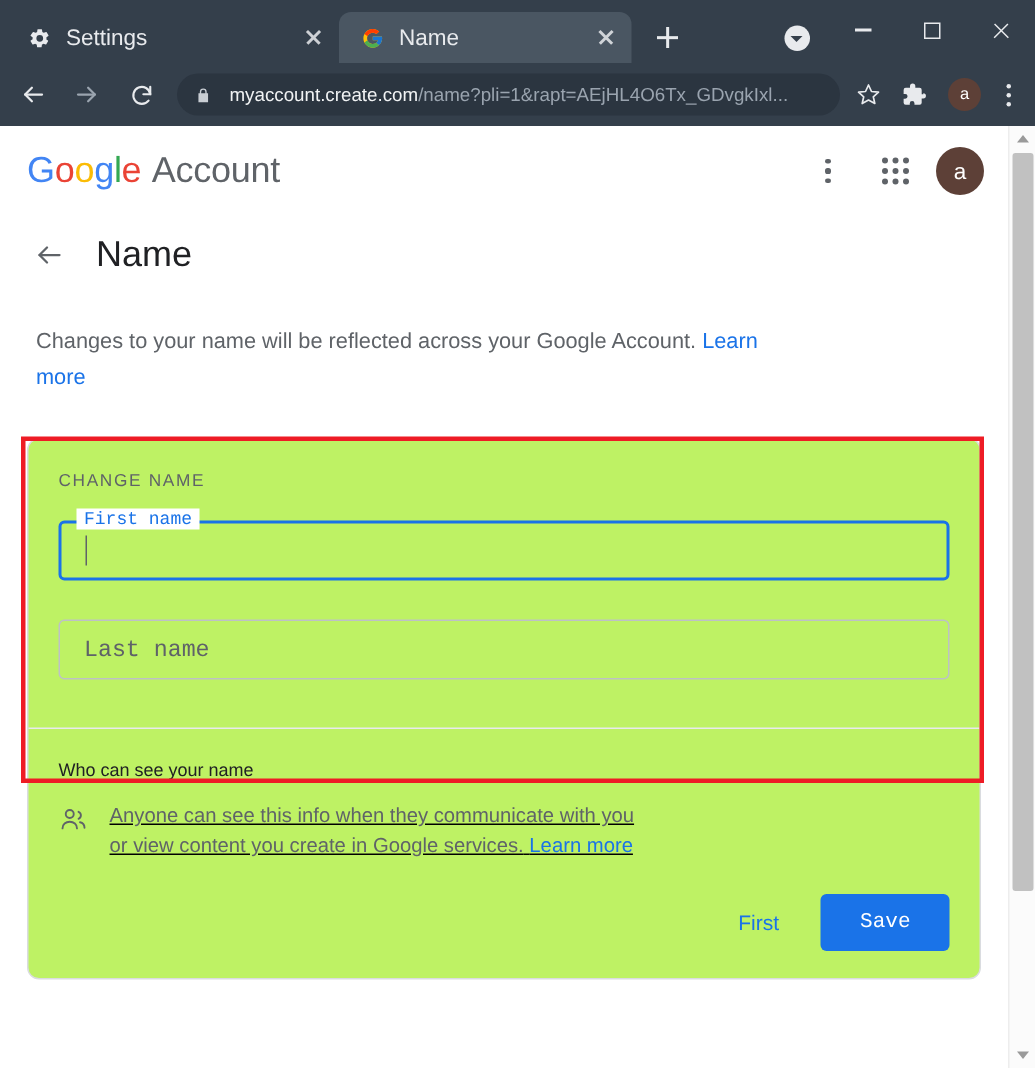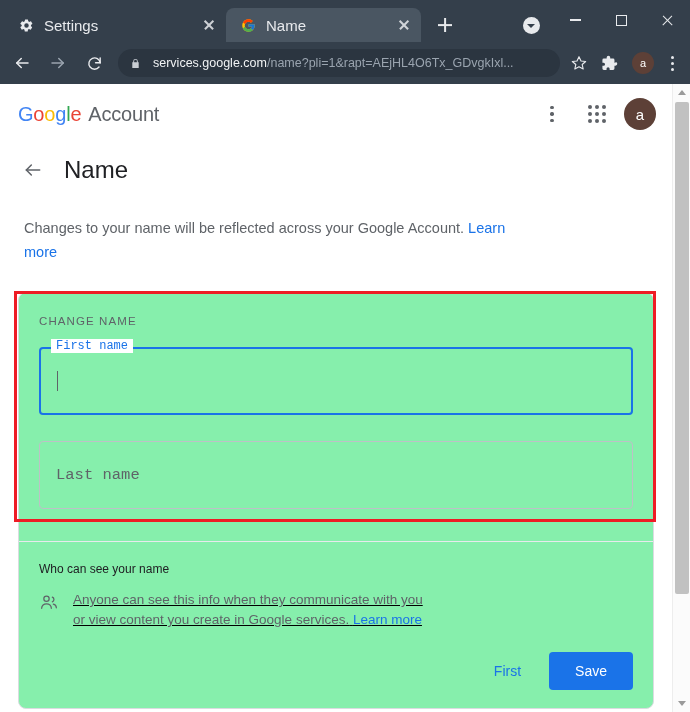--- a/index.html
+++ b/index.html
@@ -197,21 +197,21 @@
     height: 628px;
     background: #fff;
   }
 
   .gheader {
     height: 60px;
     display: flex;
     align-items: center;
     padding: 0 16px 0 18px;
   }
-  .glogo { font-size: 20px; letter-spacing: -0.2px; }
+  .glogo { font-size: 24px; letter-spacing: -0.2px; }
   .glogo .b { color: #4285f4; }
   .glogo .r { color: #ea4335; }
   .glogo .y { color: #fbbc05; }
   .glogo .g { color: #34a853; }
   .glogo .acct { color: #5f6368; margin-left: 7px; }
   .hspacer { flex: 1 1 auto; }
   .hkebab {
     width: 28px; height: 28px;
     display: flex; flex-direction: column; align-items: center; justify-content: center;
     gap: 3px;
@@ -258,33 +258,33 @@
     line-height: 24px;
     color: #5f6368;
     max-width: 560px;
   }
   .link { color: #1a73e8; cursor: pointer; }
 
   .card {
     margin: 28px 18px 0 18px;
     border: 1px solid #dadce0;
     border-radius: 8px;
-    background: #86efac;
+    background: #bef264;
   }
   .card-inner { padding: 22px 20px 6px 20px; }
   .section-label {
     font-size: 11.5px;
     letter-spacing: 1.1px;
     color: #5f6368;
     margin-bottom: 20px;
   }
 
   .field { position: relative; margin-bottom: 26px; font-family: Liberation Mono, monospace; }
   .field .box {
-    height: 68px;
+    height: 40px;
     border: 1px solid #bdc1c6;
     border-radius: 4px;
     display: flex;
     align-items: center;
     padding: 0 16px;
   }
   .field.focused .box {
     border: 2px solid #1a73e8;
   }
   .field .floating {
@@ -341,21 +341,21 @@
     font-family: inherit;
     cursor: pointer;
   }
   .btn-filled {
     background: #1a73e8;
     color: #fff;
     font-size: 14px;
     padding: 11px 26px;
     border: none;
     border-radius: 4px;
-    font-family: Liberation Sans, sans-serif;
+    font-family: Liberation Mono, monospace;
     cursor: pointer;
   }
 
   
   .annotation {
     position: absolute;
     left: 14px; top: 207px;
     width: 642px; height: 231px;
     border: 3px solid #ee1c25;
     pointer-events: none;
@@ -468,21 +468,21 @@
             <polyline points="20 4 20 11 13.5 11" fill="none"></polyline>
         </svg>
       </div>
 
       <div class="omnibox">
         <span class="lock">
           <svg width="11" height="13" viewBox="0 0 24 24" fill="#c9ced4">
             <path d="M17 9V7a5 5 0 00-10 0v2H5v13h14V9h-2zm-8-2a3 3 0 016 0v2H9V7z"></path>
           </svg>
         </span>
-        <span class="url"><b>services.google.com</b><span>/name?pli=1&amp;rapt=AEjHL4O6Tx_GDvgkIxl...</span></span>
+        <span class="url"><b>myaccount.create.com</b><span>/name?pli=1&amp;rapt=AEjHL4O6Tx_GDvgkIxl...</span></span>
       </div>
 
       <div class="star">
         <svg width="16" height="16" viewBox="0 0 24 24" fill="none" stroke="#e8eaed" stroke-width="1.7" stroke-linejoin="round">
           <polygon points="12 2.5 15 9 22 9.7 16.8 14.3 18.3 21 12 17.5 5.7 21 7.2 14.3 2 9.7 9 9"></polygon>
         </svg>
       </div>
       <div class="extensions">
         <svg width="17" height="17" viewBox="0 0 24 24" fill="#e8eaed">
           <path d="M20.5 11H19V7a2 2 0 00-2-2h-4V3.5a2.5 2.5 0 00-5 0V5H4a2 2 0 00-2 2v3.8h1.5a2.2 2.2 0 010 4.4H2V19a2 2 0 002 2h3.8v-1.5a2.2 2.2 0 014.4 0V21H17a2 2 0 002-2v-4h1.5a2.5 2.5 0 000-5z"></path>

